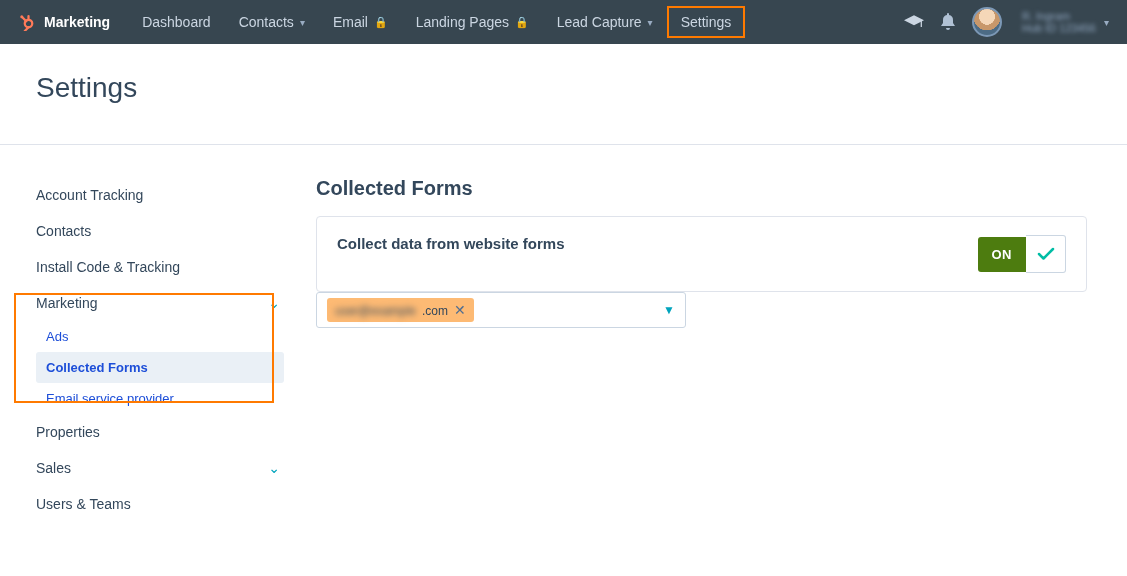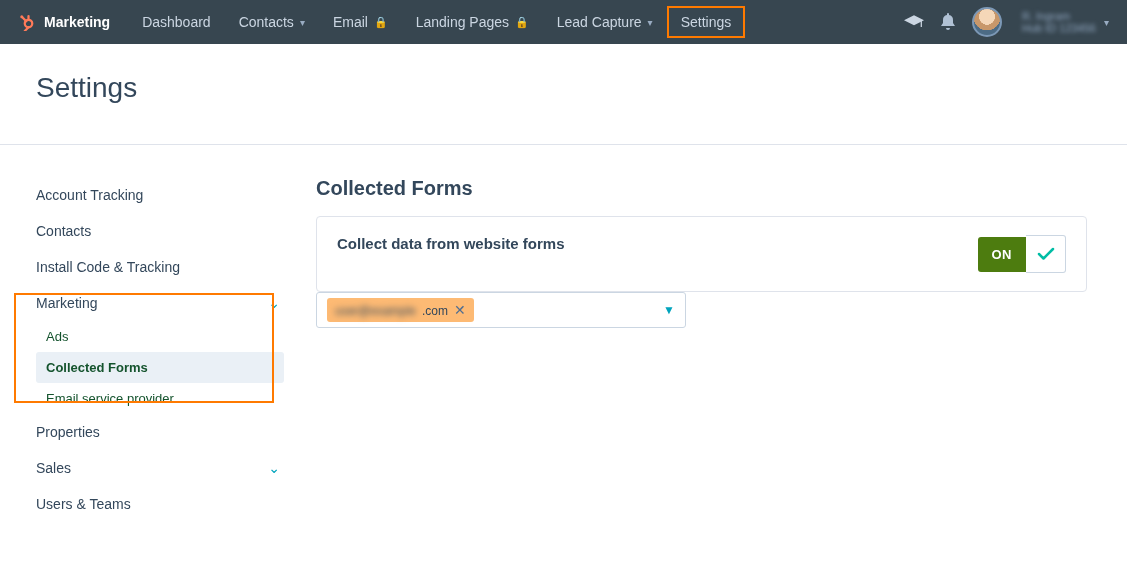--- a/index.html
+++ b/index.html
@@ -21,21 +21,21 @@
   .nav-right { margin-left:auto; display:flex; align-items:center; gap:16px; }
   .avatar { width:30px; height:30px; border-radius:50%; background:linear-gradient(135deg,#e8c8a8,#c89878); border:2px solid #7c98b6; background-image: radial-gradient(circle at 50% 30%, #f5d7b8 0 35%, #c8976a 36% 60%, #4c6b85 61% 100%); background-size:cover; }
   .acct { margin-left:4px; font-size:11px; color:#8ea4bd; line-height:1.1; filter:blur(2px); }
   .acct .l1 { display:block; }
   .page { padding: 28px 36px 16px 36px; }
   .page-title { font-size:28px; font-weight:300; color:#33475b; }
   .divider { border:none; border-top:1px solid #dfe3eb; margin-top:24px; }
   .layout { display:flex; padding: 0 0 20px 36px; }
   .sidebar { width:248px; padding-top:32px; font-size:14px; color:#33475b; position:relative; }
   .side-item { padding:10px 0; cursor:pointer; display:flex; align-items:center; justify-content:space-between; color:#33475b; }
-  .side-sub { padding:8px 0 8px 10px; font-size:13px; color:#14532d; cursor:pointer; }
+  .side-sub { padding:8px 0 8px 10px; font-size:13px; color:#1d4ed8; cursor:pointer; }
   .side-sub.active { background:#eaf0f6; font-weight:600; border-radius:3px; padding-left:10px; margin-left:0; }
   .side-sub-wrap { padding-left:0; }
   .side-chev { color:#00a4bd; font-size:14px; margin-right:4px; }
   .highlight-box { position:absolute; border:2px solid #ff7a00; left:-22px; width:260px; top:148px; height:110px; pointer-events:none; }
   .main { flex:1; padding:32px 40px 20px 32px; }
   .section-title { font-size:20px; font-weight:700; color:#33475b; margin-bottom:16px; }
   .card { border:1px solid #dfe3eb; border-radius:4px; padding:18px 20px; display:flex; align-items:flex-start; gap:20px; }
   .card-body { flex:1; }
   .card-title { font-weight:700; font-size:15px; color:#33475b; margin-bottom:20px; }
   .card-desc { font-size:14px; color:#33475b; line-height:1.45; }

